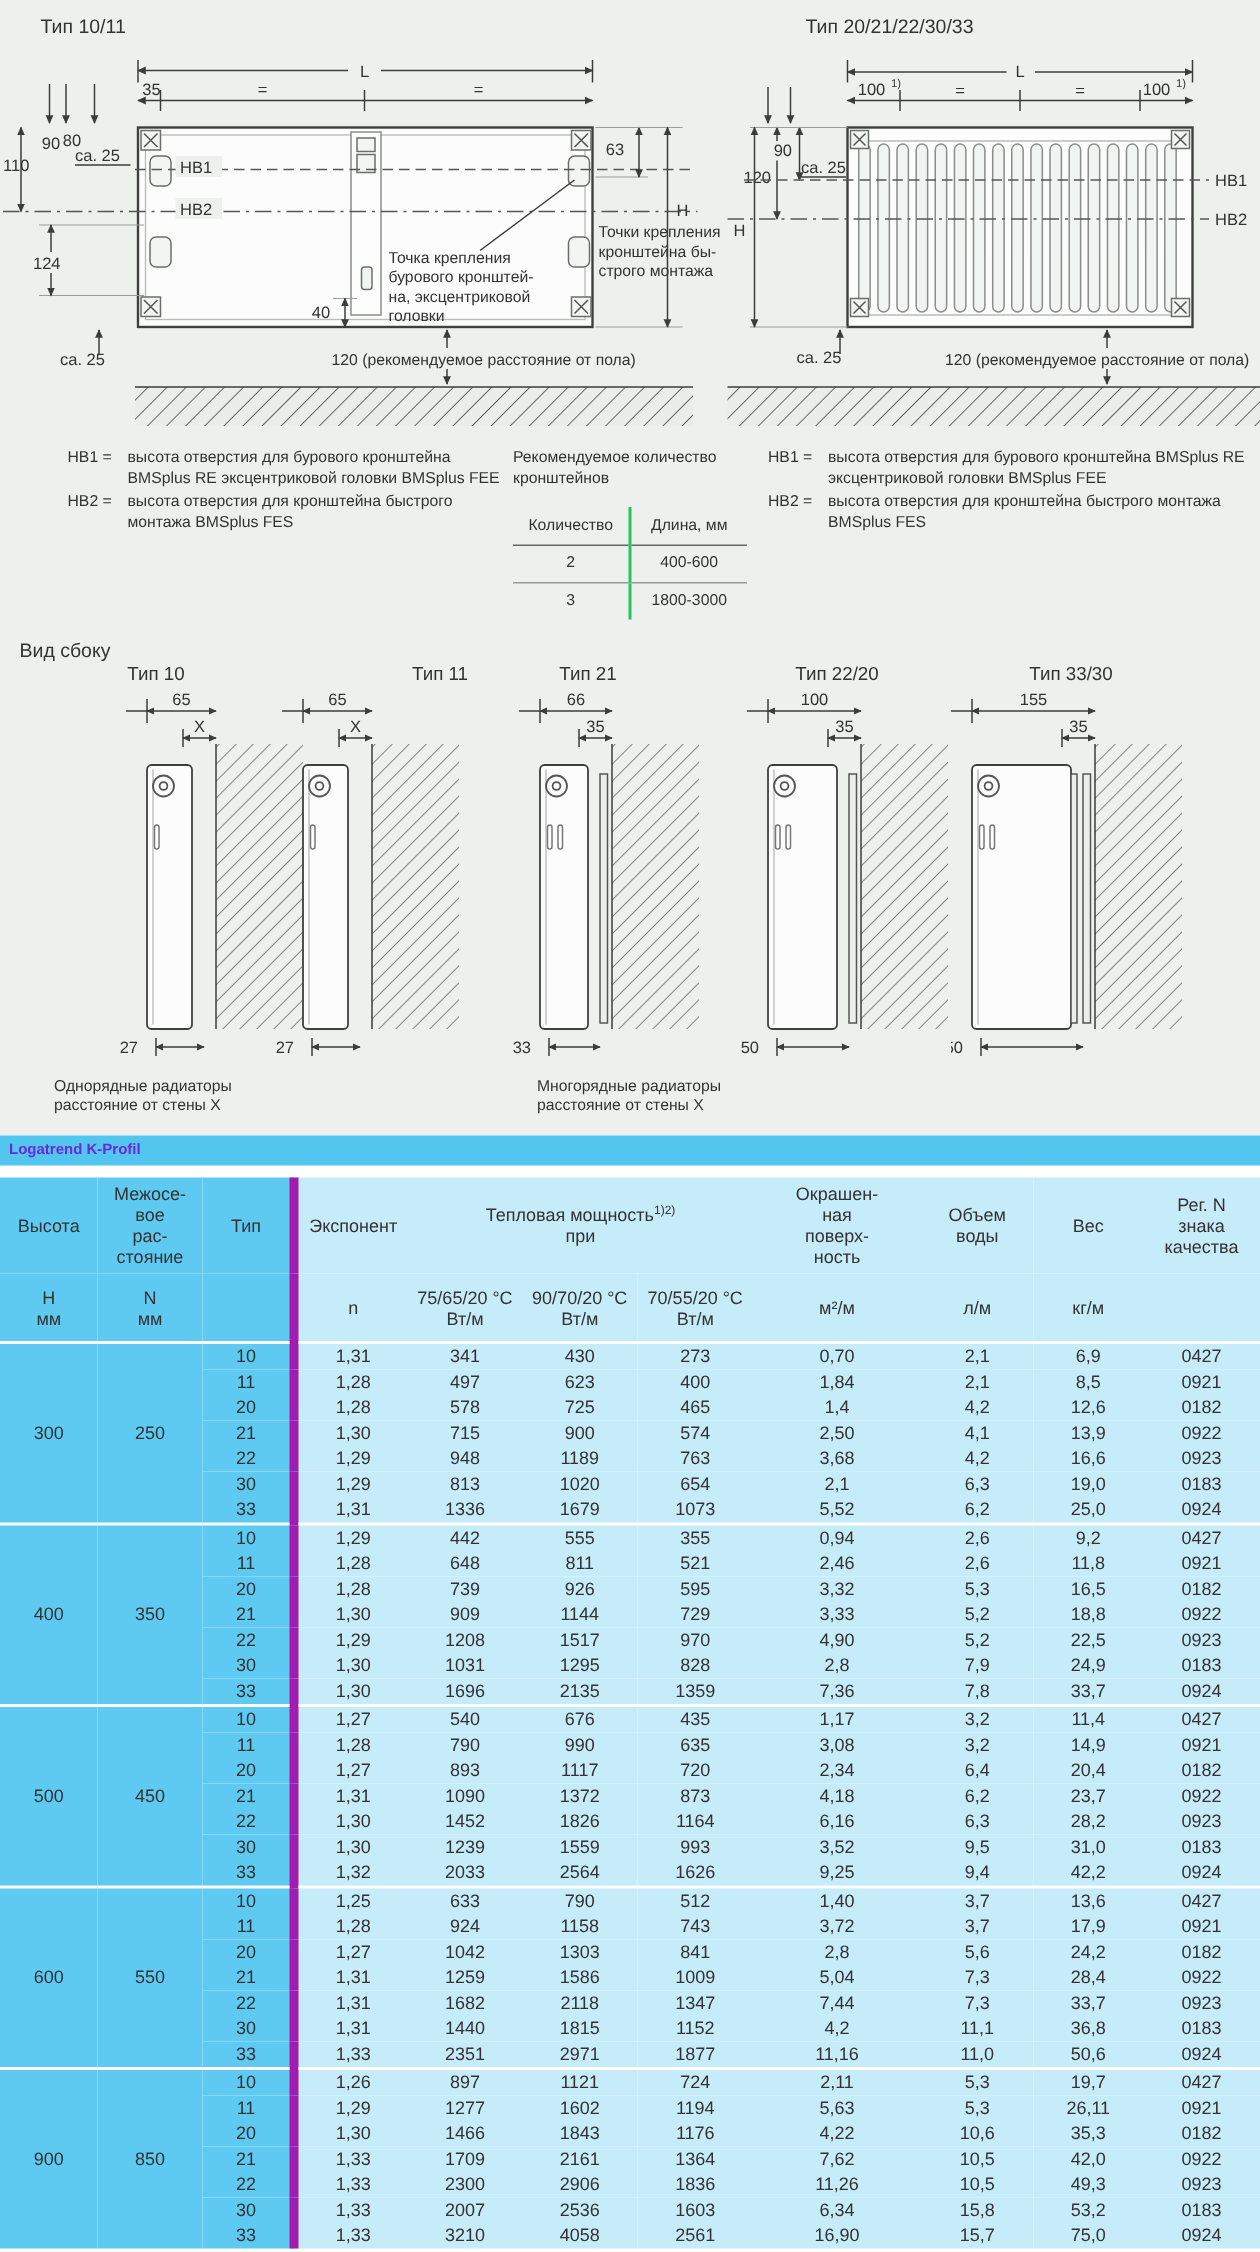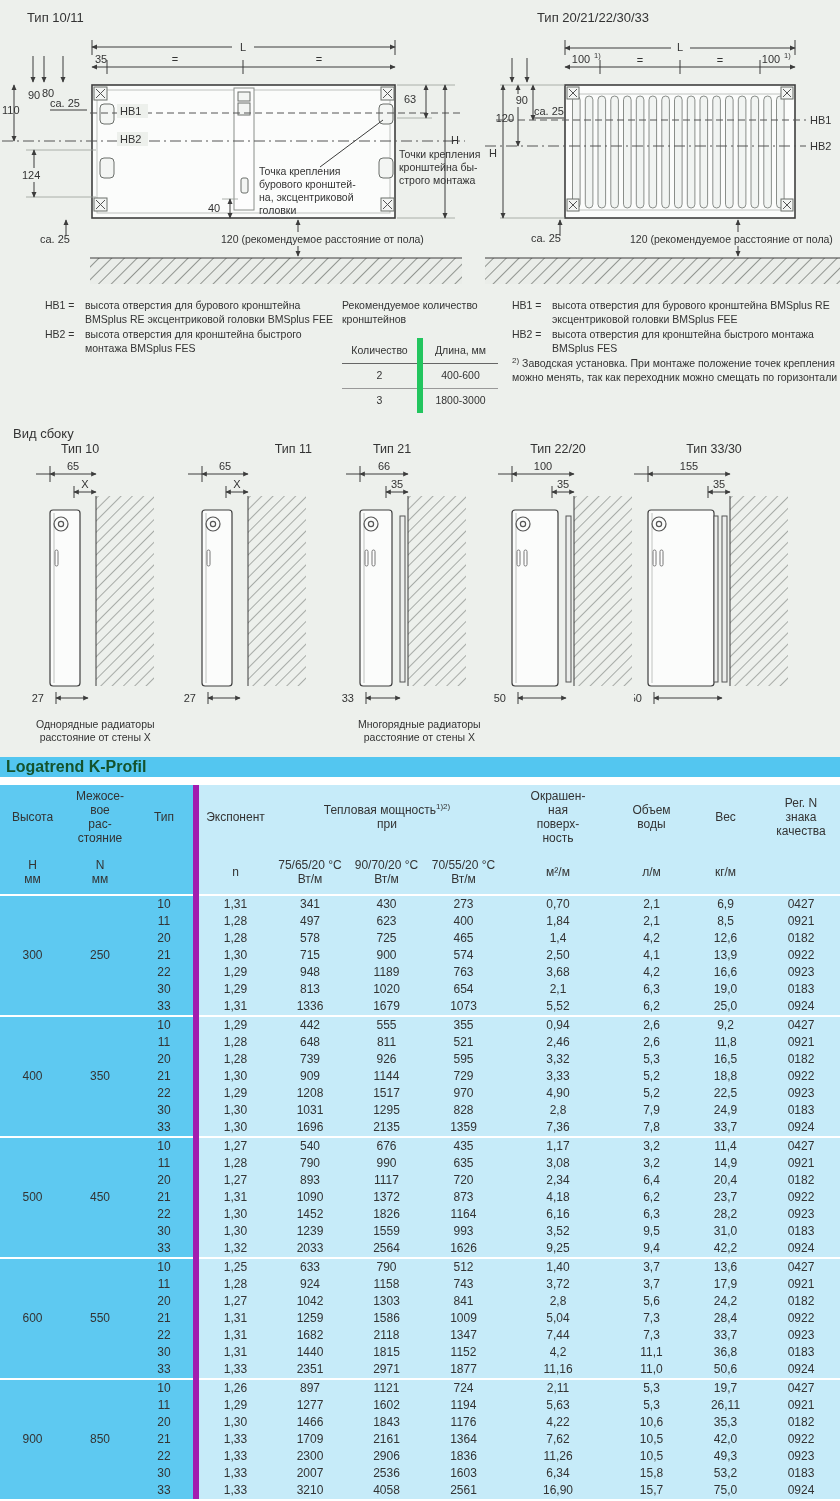--- a/index.html
+++ b/index.html
@@ -26,28 +26,28 @@
 .slot{fill:#fff;stroke:#777;stroke-width:1}
 .notes{position:absolute;top:295px;left:0;width:840px;height:125px}
 .note{position:absolute;font-size:10.5px;line-height:13.5px}
 .def{position:relative;padding-left:40px;margin-bottom:2px}
 .term{position:absolute;left:0;top:0}
 .fnote{margin-top:2px}
 .sup{font-size:8px;vertical-align:super;line-height:0}
 .mini{margin-top:12px;border-collapse:collapse;font-size:10.5px;text-align:center}
 .mini th,.mini td{width:78px;height:25px;vertical-align:middle;font-weight:normal}
 .mini th{border-bottom:1px solid #666}
-.mini th:first-child,.mini td:first-child{border-right:6px solid #22c55e}
+.mini th:first-child,.mini td:first-child{border-right:2px solid #22c55e}
 .mini tr.mr1 td{border-bottom:1px solid #999}
 .sideviews{position:absolute;top:420px;left:0;width:840px;height:337px}
 .sv-heading{position:absolute;left:13px;top:6px;font-size:13px;font-weight:normal}
 .sv-cell{position:absolute;top:22px;width:160px;text-align:center}
 .sv-title{font-size:12.5px;margin-bottom:2px}
-.sv-caption{position:absolute;font-size:10.5px;line-height:13px;white-space:pre-line;text-align:center}
-.banner{position:absolute;top:757px;left:0;width:840px;height:20px;line-height:20px;background:var(--banner,#53c6f0);color:#14532d;font-size:16px;font-weight:bold;padding-left:6px}
+.sv-caption{position:absolute;font-size:10.5px;line-height:13px;white-space:pre-line;text-align:left}
+.banner{position:absolute;top:757px;left:0;width:840px;height:20px;line-height:20px;background:var(--banner,#53c6f0);color:#6d28d9;font-size:10px;font-weight:bold;padding-left:6px}
 .tablewrap{position:absolute;top:785px;left:0;width:840px}
 table.data{width:840px;border-collapse:collapse;table-layout:fixed;font-size:12px}
 .data th,.data td{font-weight:normal;text-align:center;vertical-align:middle;padding:0;line-height:14px}
 .data tbody td{line-height:17px}
 .data tr.r1{height:64px}
 .data tr.r2{height:46px}
 .data tbody tr{height:17px}
 .c-dark{background:var(--dark-cell,#5ec9f1)}
 .c-light{background:var(--light-cell,#c6ebf9)}
 .gap{border-right:6px solid #a21caf}
@@ -275,28 +275,27 @@
             <td>3</td>
             <td>1800-3000</td>
           </tr>
         </tbody>
           </table>
       </div>
 
       <div class="note" style="left:512px;top:4px;width:326px">
         <div class="def"><span class="term">HB1 =</span><span>высота отверстия для бурового кронштейна BMSplus RE эксцентриковой головки BMSplus FEE</span></div>
         <div class="def"><span class="term">HB2 =</span><span>высота отверстия для кронштейна быстрого монтажа BMSplus FES</span></div>
-        <div class="fnote"><sup class="sup">2)</sup> <span>Заводская установка. При монтаже положение точек крепления можно менять, так как переходник можно смещать по горизонтали</span></div>
       </div>
     </div>
 
     <div class="sideviews">
       <div class="sv-heading">Вид сбоку</div>
       <div id="sv-row">
-          <div class="sv-cell" style="left: 0px;"><div class="sv-title">Тип 10</div>
+          <div class="sv-cell" style="left: 0px; padding-left: 48px;"><div class="sv-title">Тип 10</div>
   <svg width="160" height="252" viewBox="0 0 160 252">
     <defs>
       <pattern id="svh0" patternUnits="userSpaceOnUse" width="8" height="8" patternTransform="rotate(45)">
         <rect width="8" height="8" fill="#edf0ec"></rect>
         <line x1="0" y1="0" x2="0" y2="8" stroke="#777d78" stroke-width="1.2"></line>
       </pattern>
       <marker id="sva0" viewBox="0 0 10 10" refX="8" refY="5" markerWidth="6" markerHeight="6" orient="auto-start-reverse">
         <path d="M0,1L9,5L0,9z" fill="#3c3c3c"></path>
       </marker>
     </defs>

